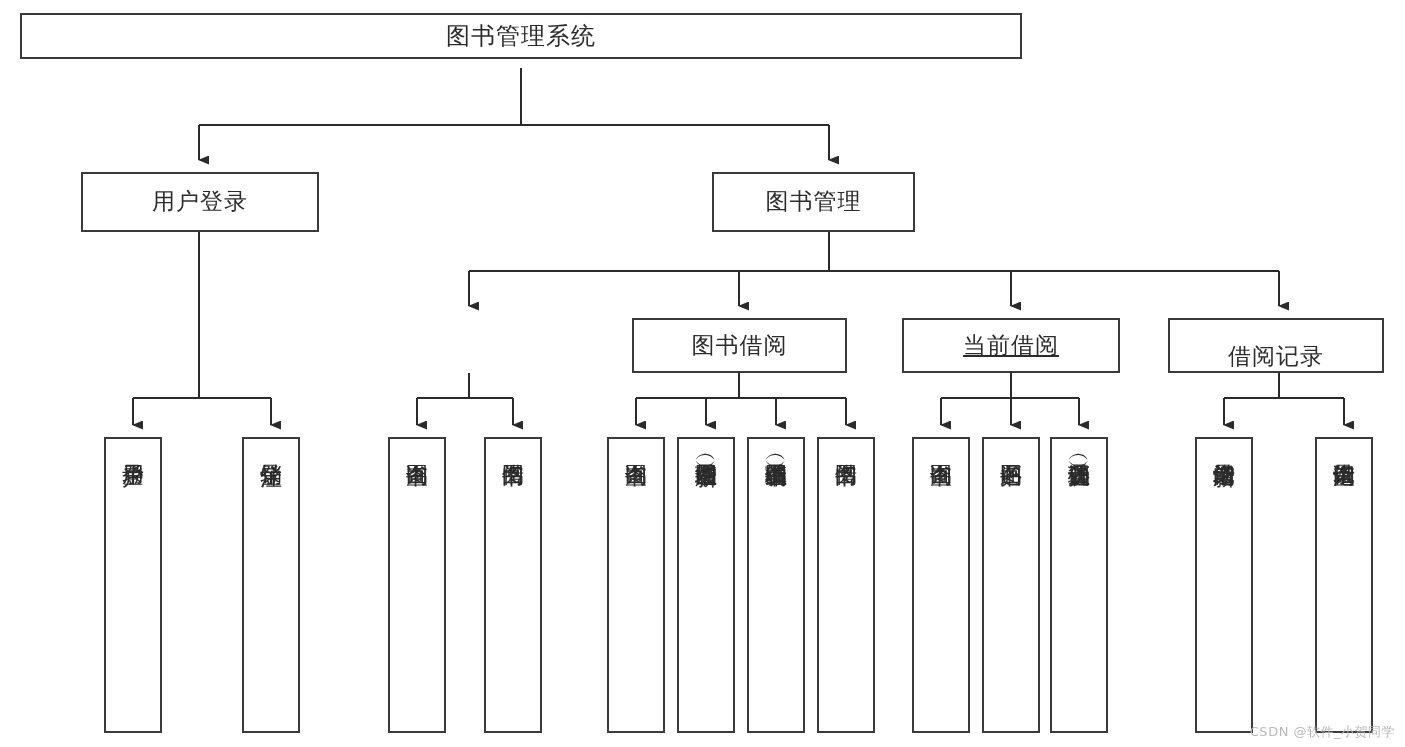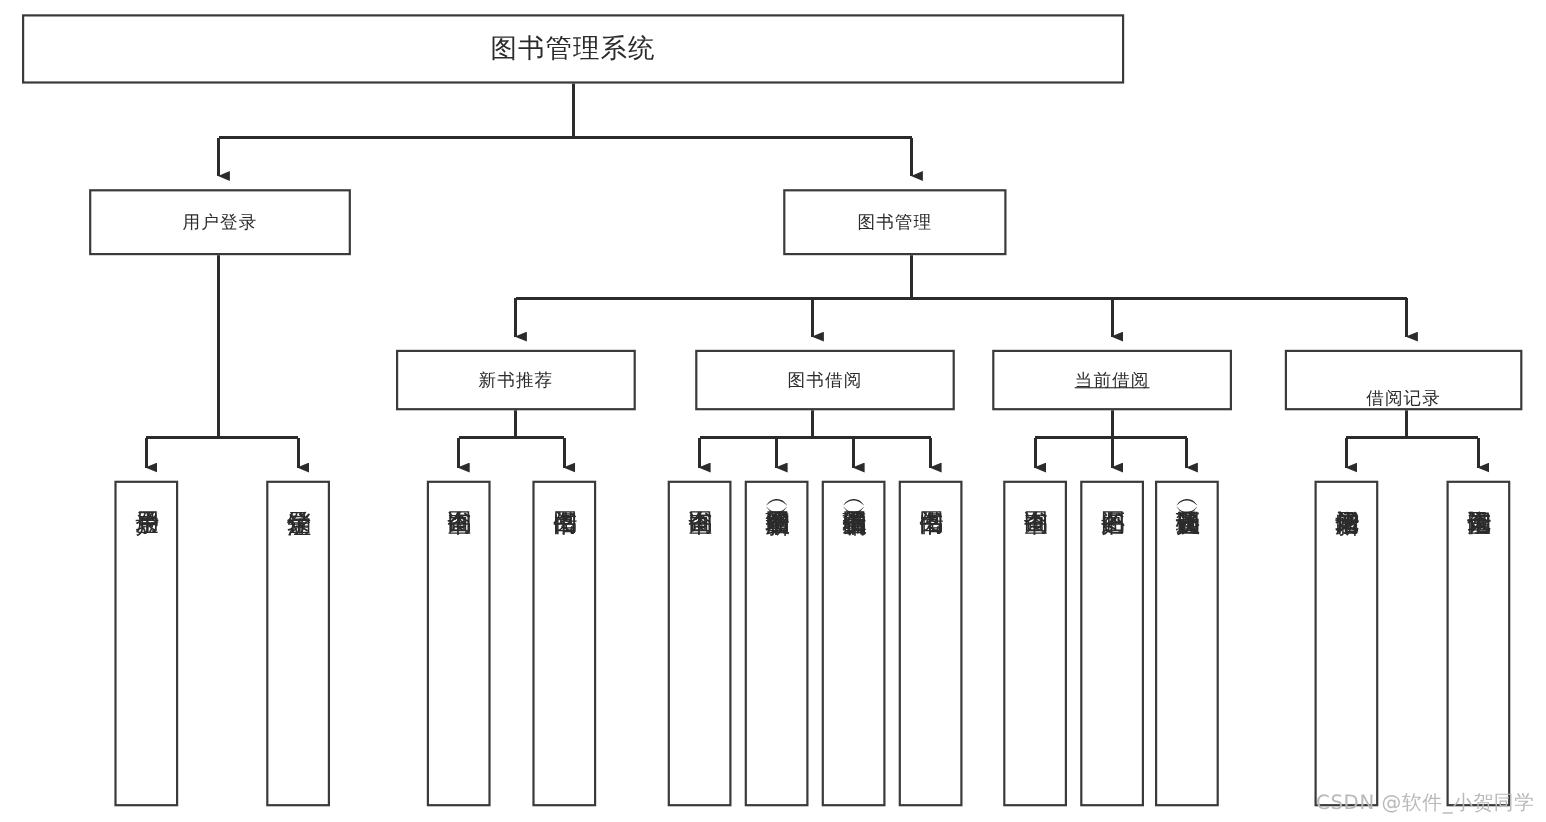--- a/index.html
+++ b/index.html
@@ -29,21 +29,21 @@
     position: absolute;
     box-sizing: border-box;
     border: 2.5px solid #3a3a3a;
     background: #ffffff;
     display: flex;
     align-items: center;
     justify-content: center;
     color: #2b2b2b;
   }
   .node.horiz {
-    font-size: 16px;
+    font-size: 23px;
     line-height: 1.2;
     letter-spacing: 1px;
   }
   .node.root {
     font-size: 24px;
   }
   .node.leaf {
     font-size: 22px;
     letter-spacing: 0px;
     padding-top: 8px;
@@ -53,21 +53,21 @@
     writing-mode: vertical-rl;
     text-orientation: upright;
     line-height: 1.08;
     white-space: nowrap;
     text-align: left;
   }
   .watermark {
     position: absolute;
     right: 10px;
     bottom: 6px;
-    font-size: 18px;
+    font-size: 13px;
     color: #b9b9b9;
     letter-spacing: 0.5px;
     white-space: nowrap;
   }
 </style>
 </head>
 <body>
 
 <div id="canvas">
 
@@ -114,35 +114,32 @@
       <path d="M1011,398 L1011,425" marker-end="url(#arw)"></path>
       <path d="M1079,398 L1079,425" marker-end="url(#arw)"></path>
 
       <path d="M1279,373 L1279,398"></path>
       <path d="M1224,398 L1344,398"></path>
       <path d="M1224,398 L1224,425" marker-end="url(#arw)"></path>
       <path d="M1344,398 L1344,425" marker-end="url(#arw)"></path>
     </g>
   </svg>
 
-  <div class="node root horiz" style="left:20px; top:13px; width:1002px; height:63px;">
+  <div class="node root horiz" style="left:20px; top:13px; width:1002px; height:46px;">
     <span>图书管理系统</span>
   </div>
 
   <div class="node horiz" style="left:81px; top:172px; width:238px; height:60px;">
     <span>用户登录</span>
   </div>
   <div class="node horiz" style="left:712px; top:172px; width:203px; height:60px;">
     <span>图书管理</span>
   </div>
 
-  <div class="node horiz" style="left:360px; top:318px; width:218px; height:55px;">
-    <span>新书推荐</span>
-  </div>
-  <div class="node horiz" style="left:632px; top:318px; width:236px; height:55px;">
+  <div class="node horiz" style="left:632px; top:318px; width:215px; height:55px;">
     <span>图书借阅</span>
   </div>
   <div class="node horiz" style="left:902px; top:318px; width:218px; height:55px;text-decoration:underline;">
     <span>当前借阅</span>
   </div>
   <div class="node horiz" style="left:1168px; top:318px; width:216px; height:55px;align-items:flex-end;">
     <span>借阅记录</span>
   </div>
 
   <div class="node leaf" style="left:104px; top:437px; width:58px; height:296px;">

